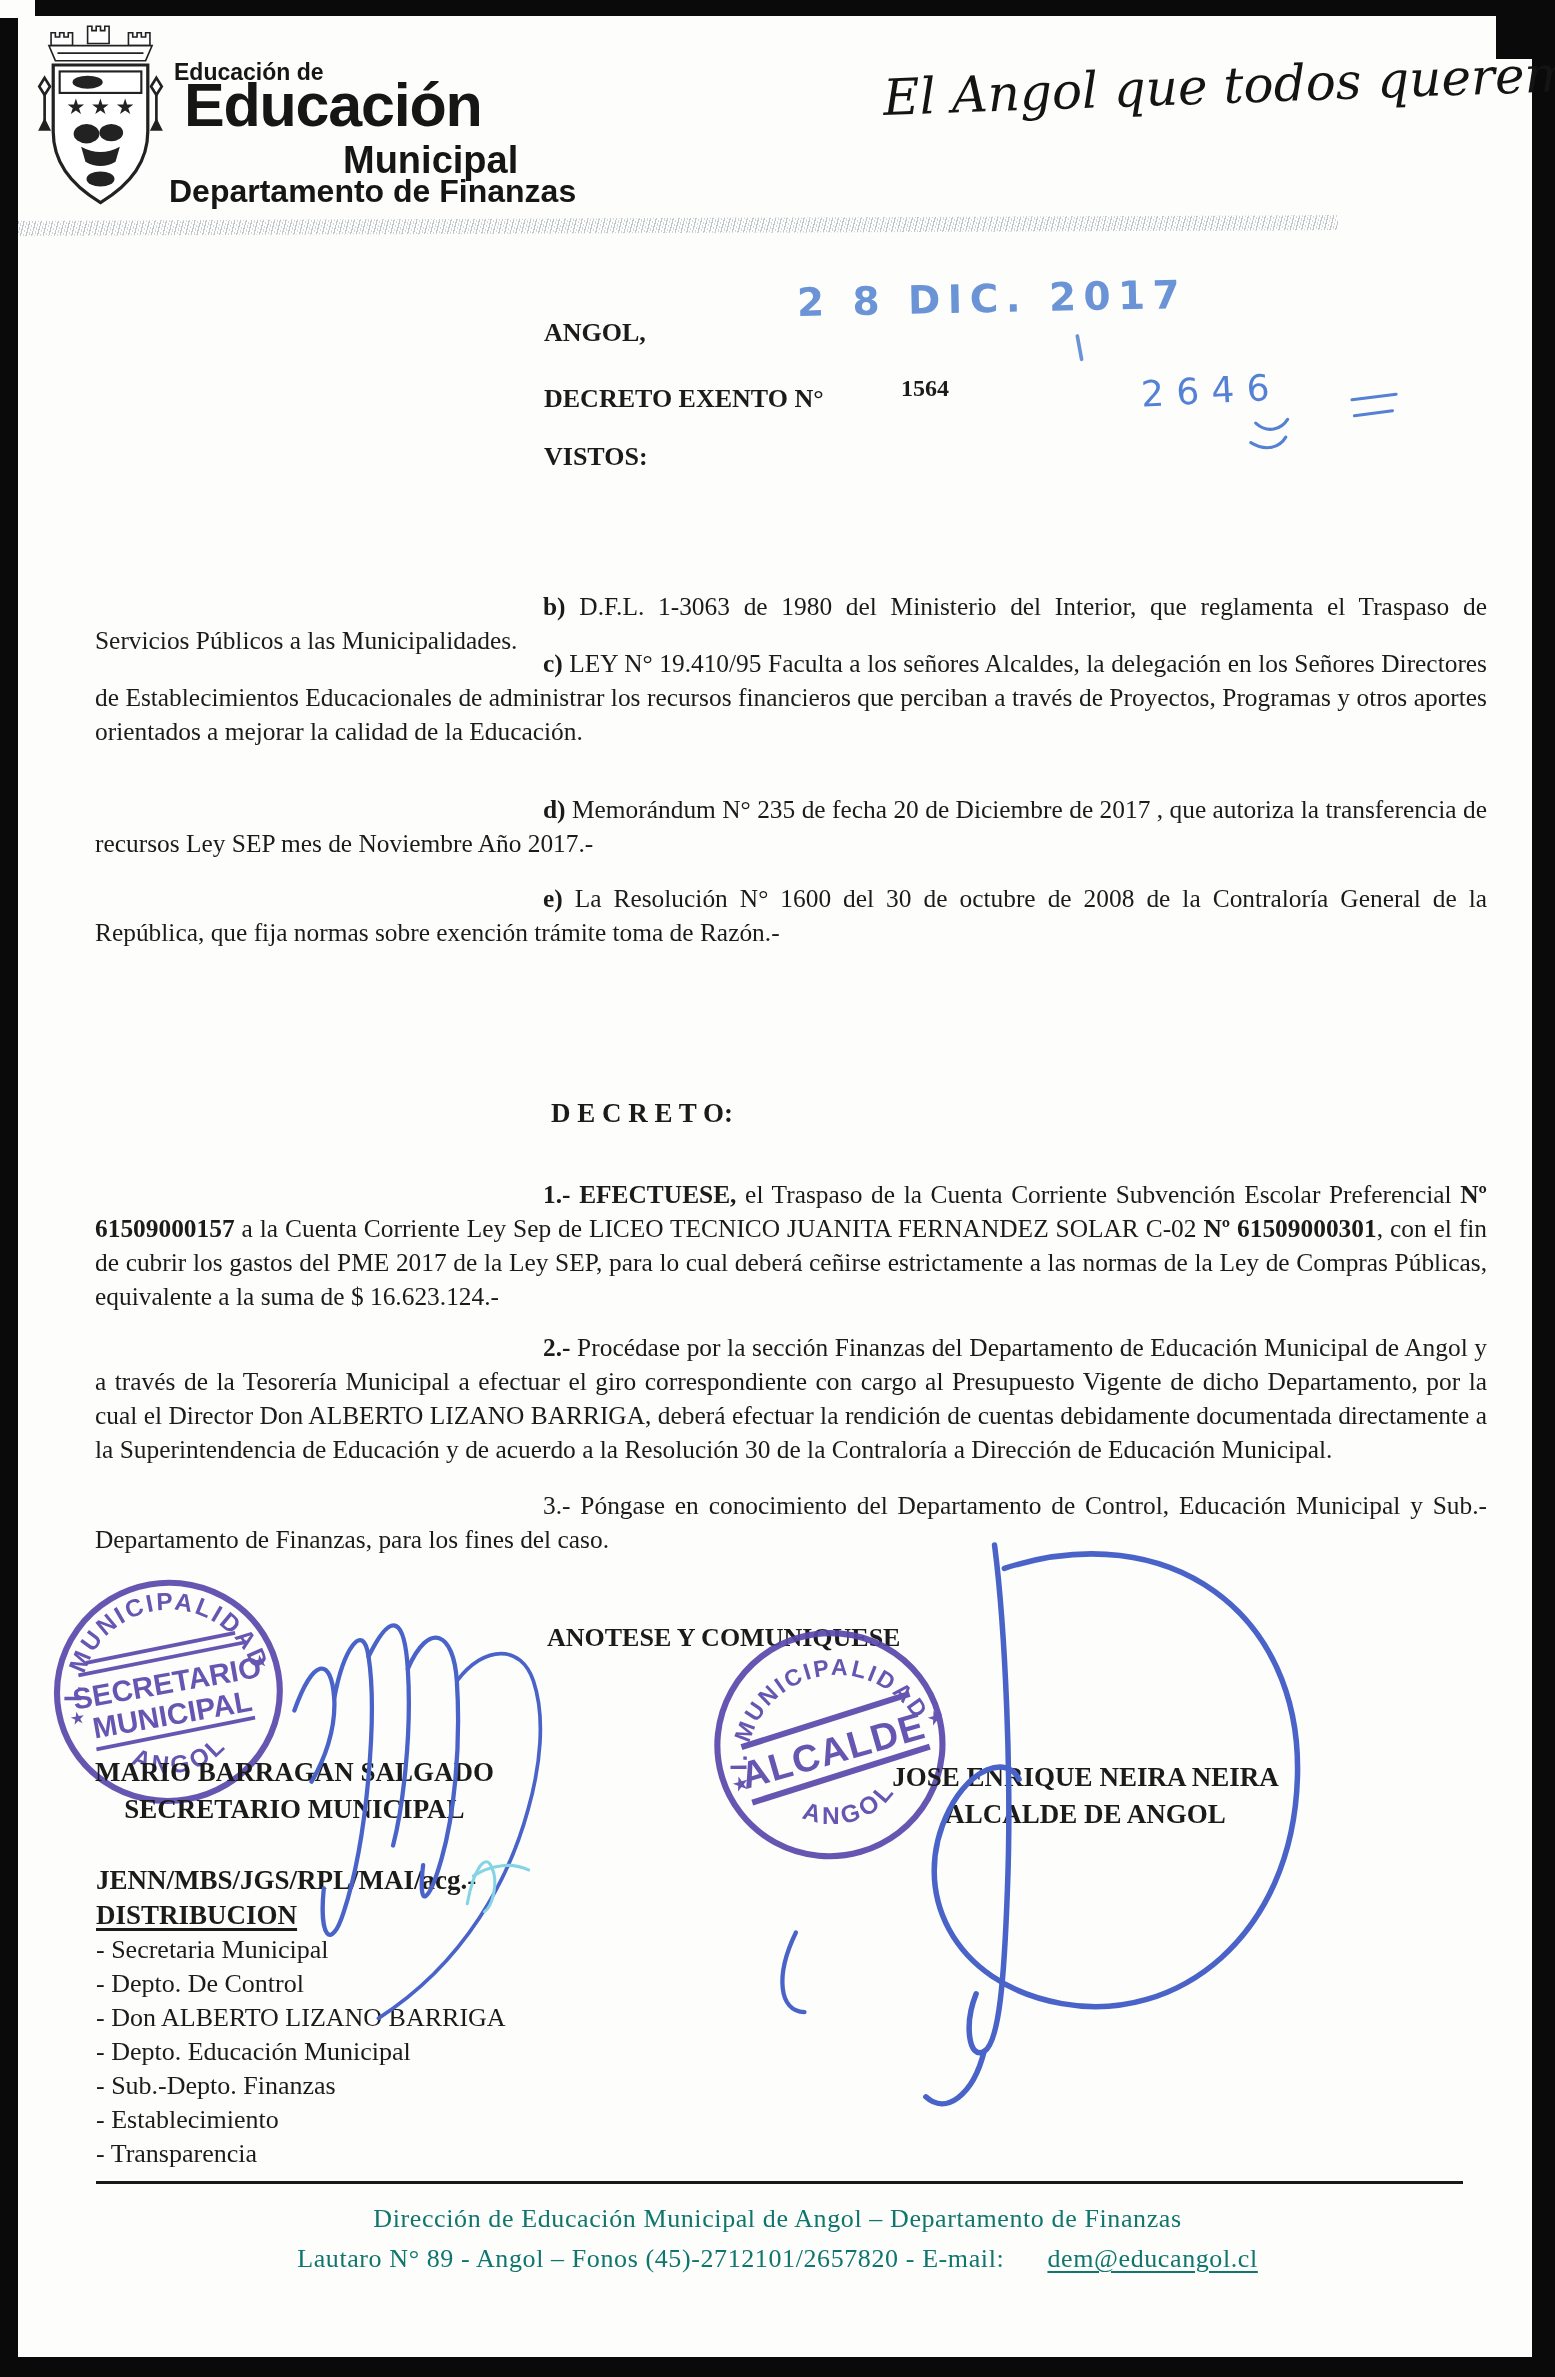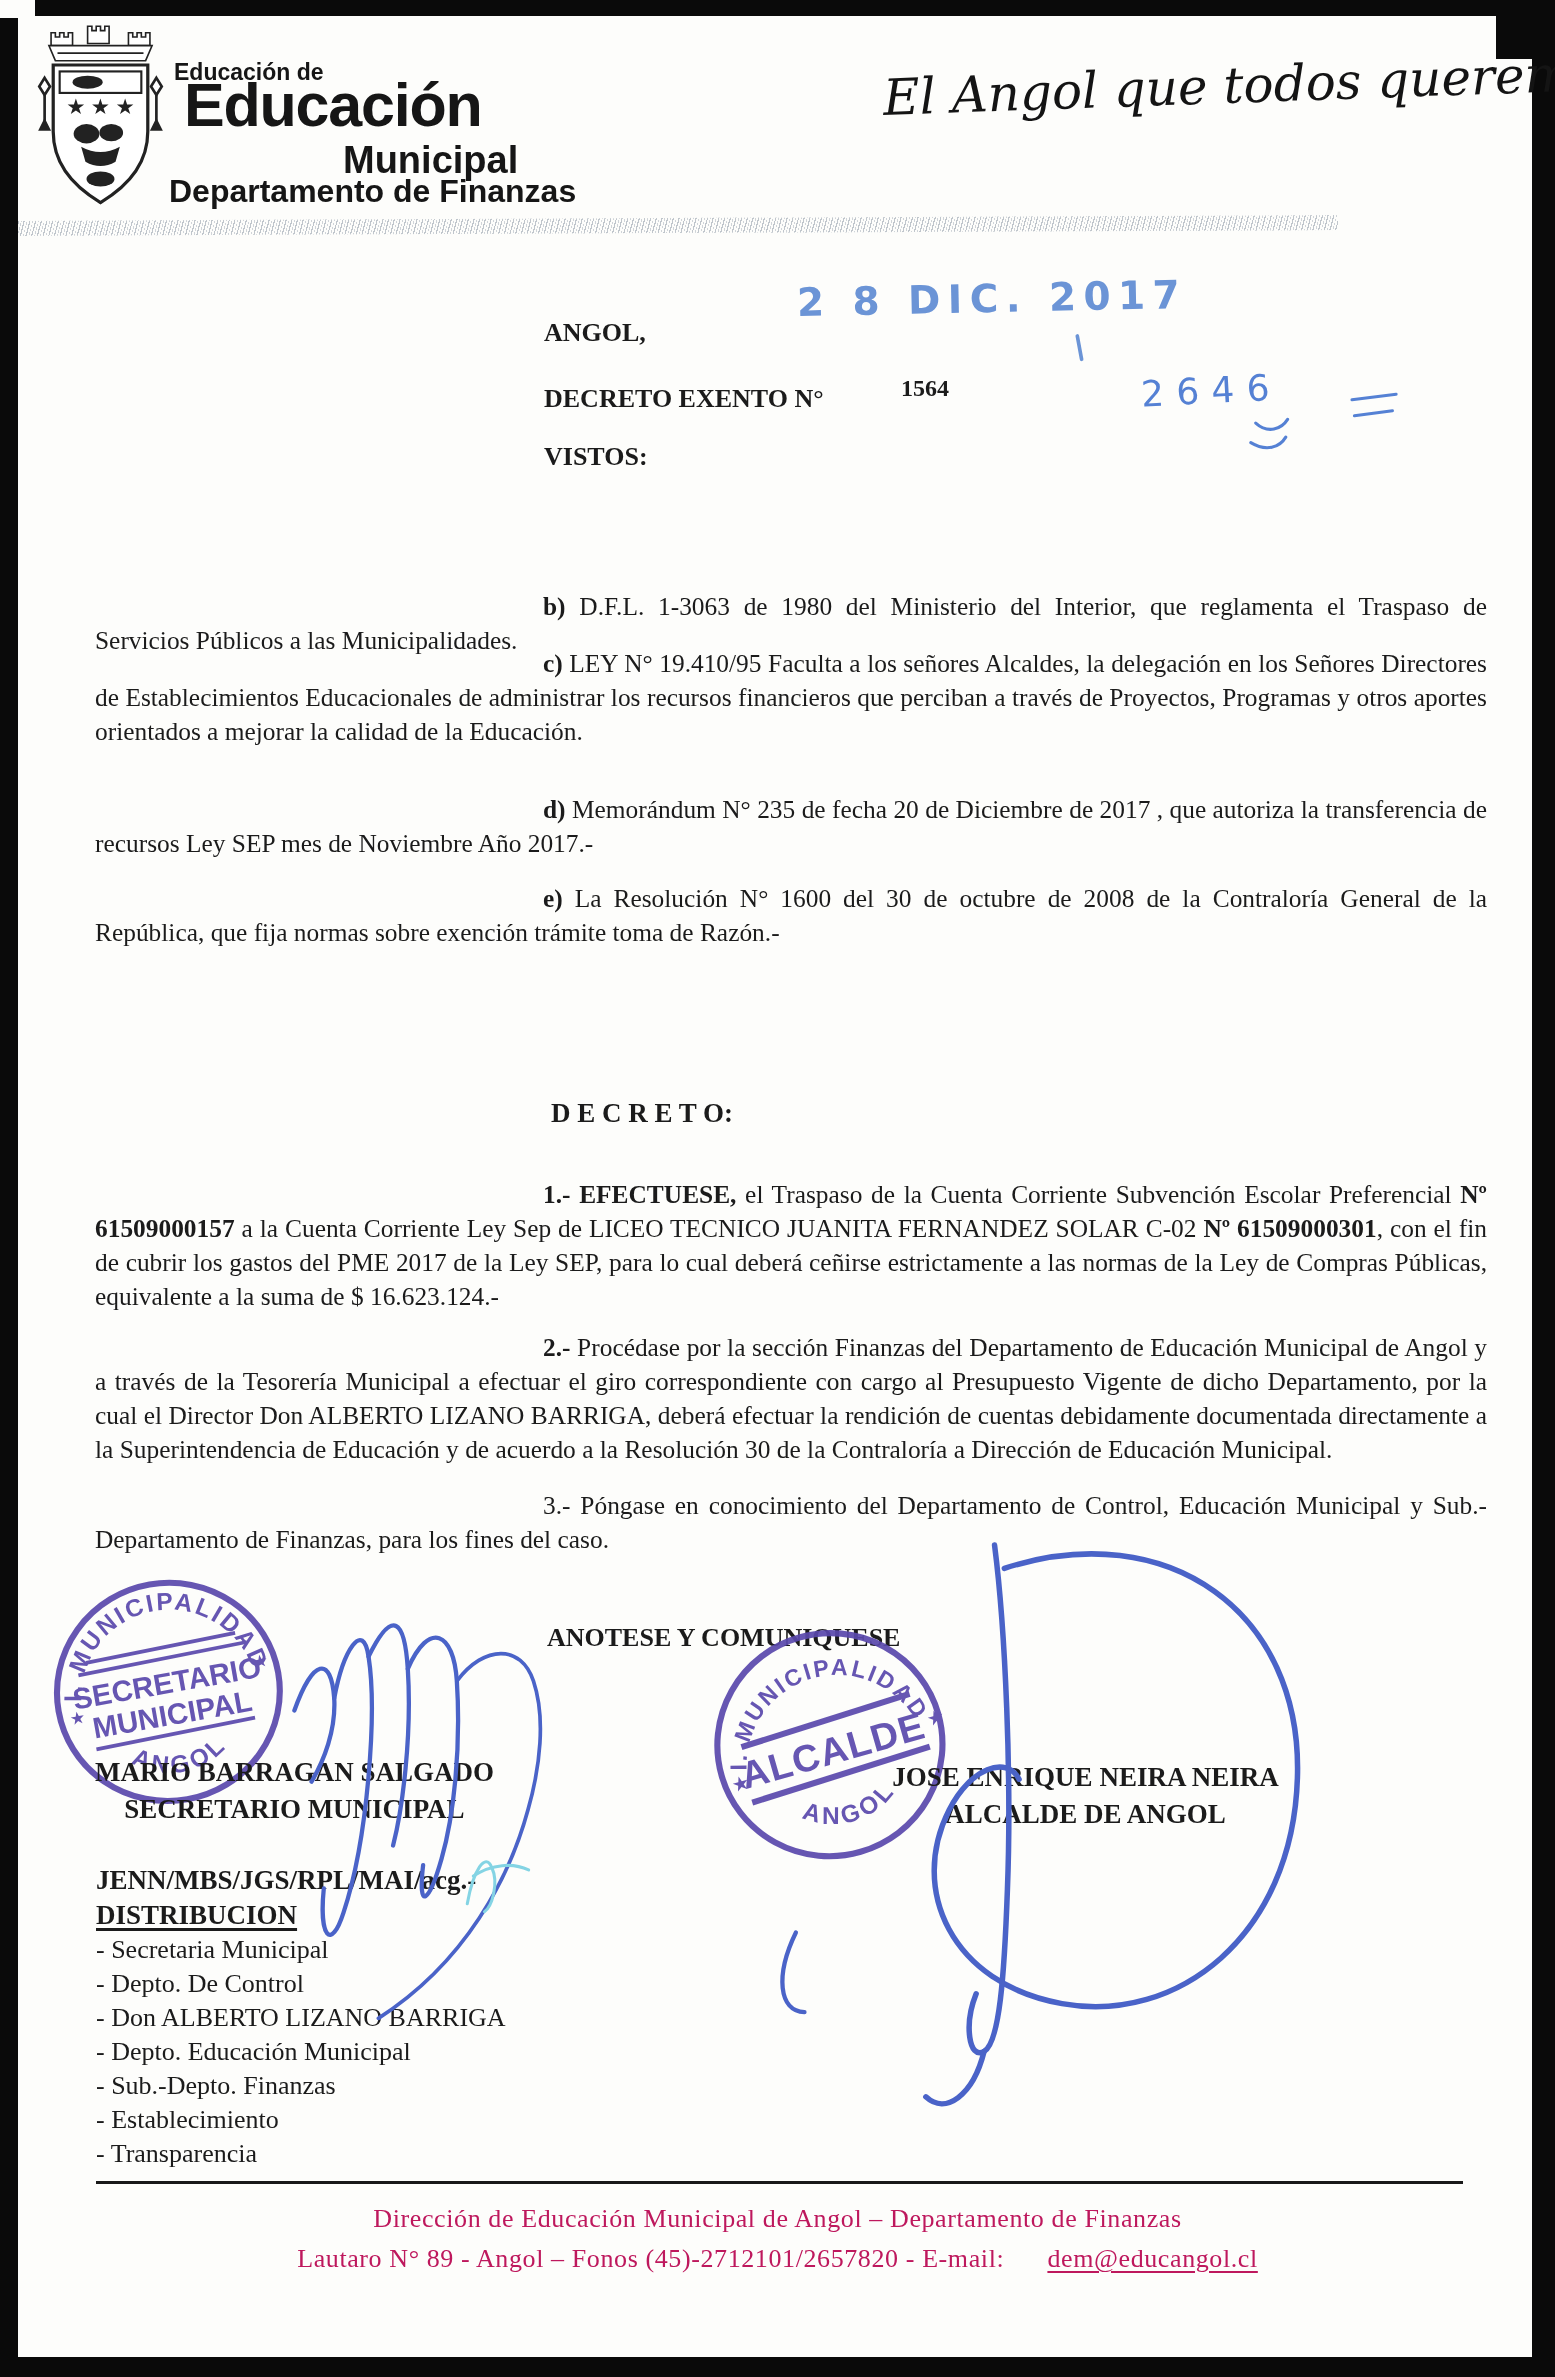--- a/index.html
+++ b/index.html
@@ -50,21 +50,21 @@
   
   .sig-block{position:absolute;width:417px;text-align:center;font-weight:bold;font-size:27px;line-height:37px;}
   #sec-block{left:86px;top:1754px;}
   #mayor-block{left:877px;top:1759px;}
   #reference-line{position:absolute;left:96px;top:1865px;font-weight:bold;font-size:27px;}
   #dist-label{position:absolute;left:96px;top:1900px;font-weight:bold;font-size:27px;text-decoration:underline;
               text-decoration-thickness:2.5px;text-underline-offset:4.3px;}
   #dist-list{position:absolute;left:96px;top:1933px;font-size:26px;line-height:34px;}
 
   #rule{position:absolute;left:96px;top:2181px;width:1367px;height:2.5px;background:#191919;}
-  .footer-line{position:absolute;left:0;width:1555px;text-align:center;font-size:26px;letter-spacing:0.6px;color:#be185d;}
+  .footer-line{position:absolute;left:0;width:1555px;text-align:center;font-size:26px;letter-spacing:0.6px;color:#0f766e;}
   #footer1{top:2204px;}
   #footer2{top:2244px;}
   #footer-email{text-decoration:underline;text-underline-offset:3.7px;margin-left:36px;}
 
   
   .round-stamp{position:absolute;}
   #stamp-secretary{left:46px;top:1573px;transform:rotate(-10deg);}
   #stamp-mayor{left:705px;top:1622px;transform:rotate(-16deg);}
   .stamp-text{font-family:"Liberation Sans",sans-serif;font-weight:bold;}
 

